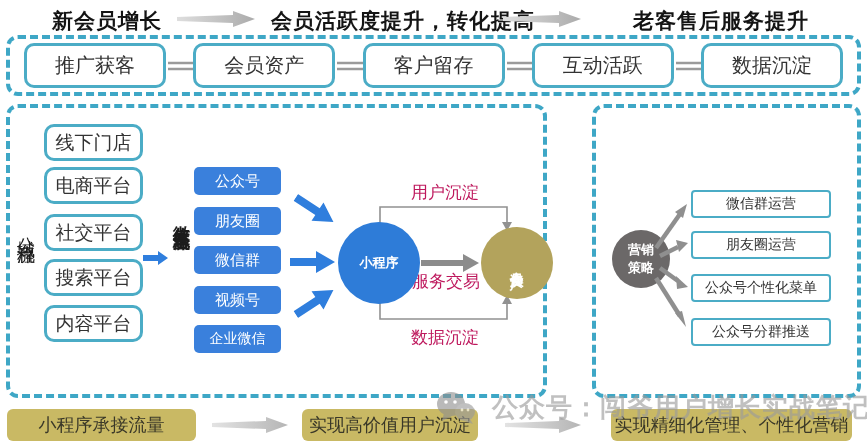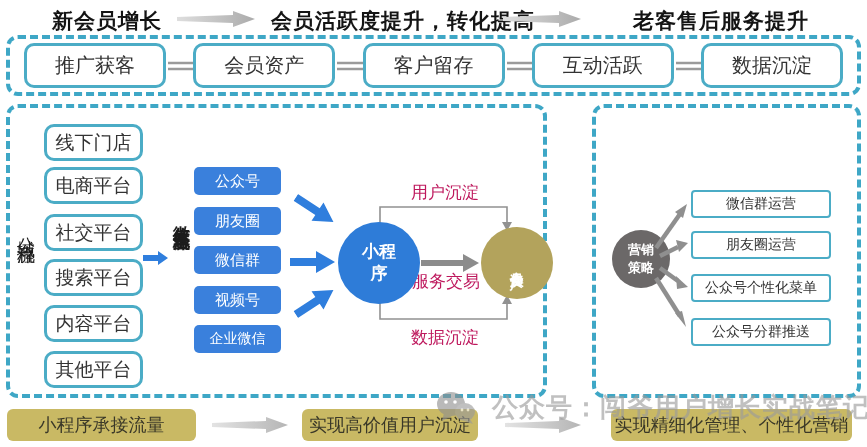--- a/index.html
+++ b/index.html
@@ -127,21 +127,20 @@
 
   <div class="frame" style="left:592px;top:104px;width:269px;height:294px"></div>
 
   <div class="vtext" style="left:14px;top:222px;font-size:18px;letter-spacing:4px">公域流程</div>
 
   <div class="wbox platform-box" style="top:124px">线下门店</div>
   <div class="wbox platform-box" style="top:167px">电商平台</div>
   <div class="wbox platform-box" style="top:214px">社交平台</div>
   <div class="wbox platform-box" style="top:259px">搜索平台</div>
   <div class="wbox platform-box" style="top:305px">内容平台</div>
-  <div class="wbox platform-box" style="top:351px">其他平台</div>
 
   <svg class="abs" style="left:143px;top:250px" width="26" height="16">
     <polygon points="0,5 15,5 15,1 25,8 15,15 15,11 0,11" fill="#2F7EDD"></polygon>
   </svg>
 
   <div class="vtext" style="left:170px;top:211px;font-size:17px;font-weight:700;letter-spacing:2px">微信生态流量</div>
 
   <div class="bluebox" style="top:167px">公众号</div>
   <div class="bluebox" style="top:207px">朋友圈</div>
   <div class="bluebox" style="top:246px">微信群</div>
@@ -167,21 +166,21 @@
 
   <svg class="abs" style="left:421px;top:252px" width="60" height="22">
     <polygon points="0,8 42,8 42,2 58,11 42,20 42,14 0,14" fill="#8C8C8C"></polygon>
   </svg>
 
   <div class="flow-label" style="left:411px;top:181px">用户沉淀</div>
   <div class="flow-label" style="left:412px;top:270px">服务交易</div>
   <div class="flow-label" style="left:411px;top:326px">数据沉淀</div>
 
   <div class="circle" style="left:338px;top:222px;width:82px;height:82px;background:#2E7CD8">
-    <div style="width:40px;font-size:17px;line-height:1.3">小程序</div>
+    <div style="width:40px;font-size:13px;line-height:1.3">小程序</div>
   </div>
 
   <div class="circle" style="left:481px;top:227px;width:72px;height:72px;background:#B3A35C">
     <div class="vtext" style="position:static;font-size:14px;font-weight:700;color:#fff;letter-spacing:1px;font-family:'Liberation Sans',sans-serif">会员资产</div>
   </div>
 
   <div class="circle" style="left:612px;top:230px;width:58px;height:58px;background:#6B6868">
     <div style="width:32px;font-size:13px;line-height:1.35">营销策略</div>
   </div>
 

